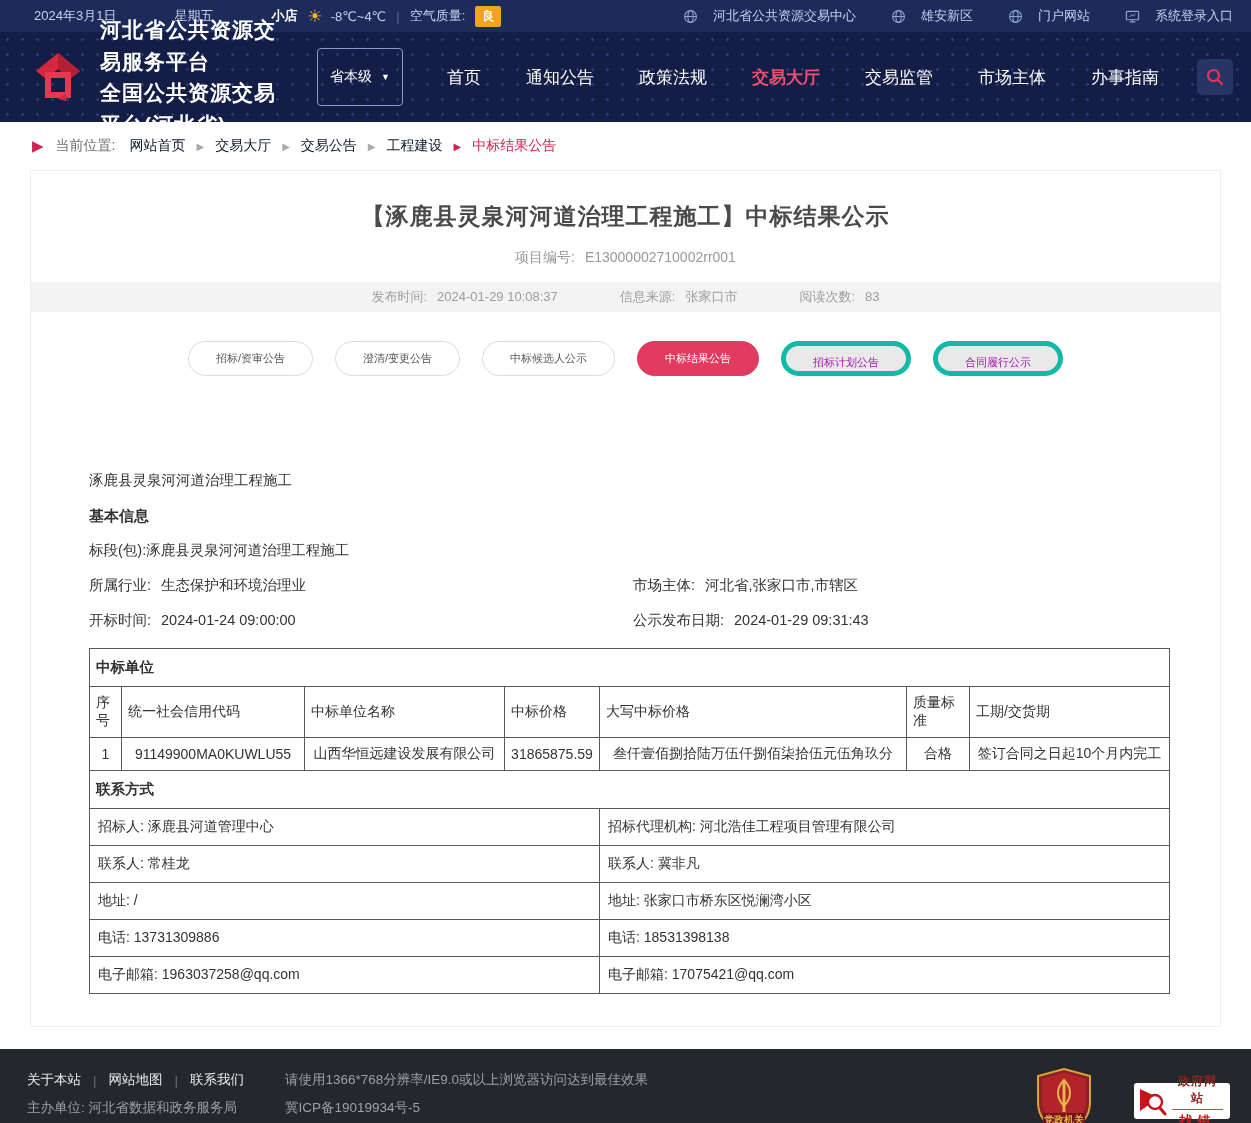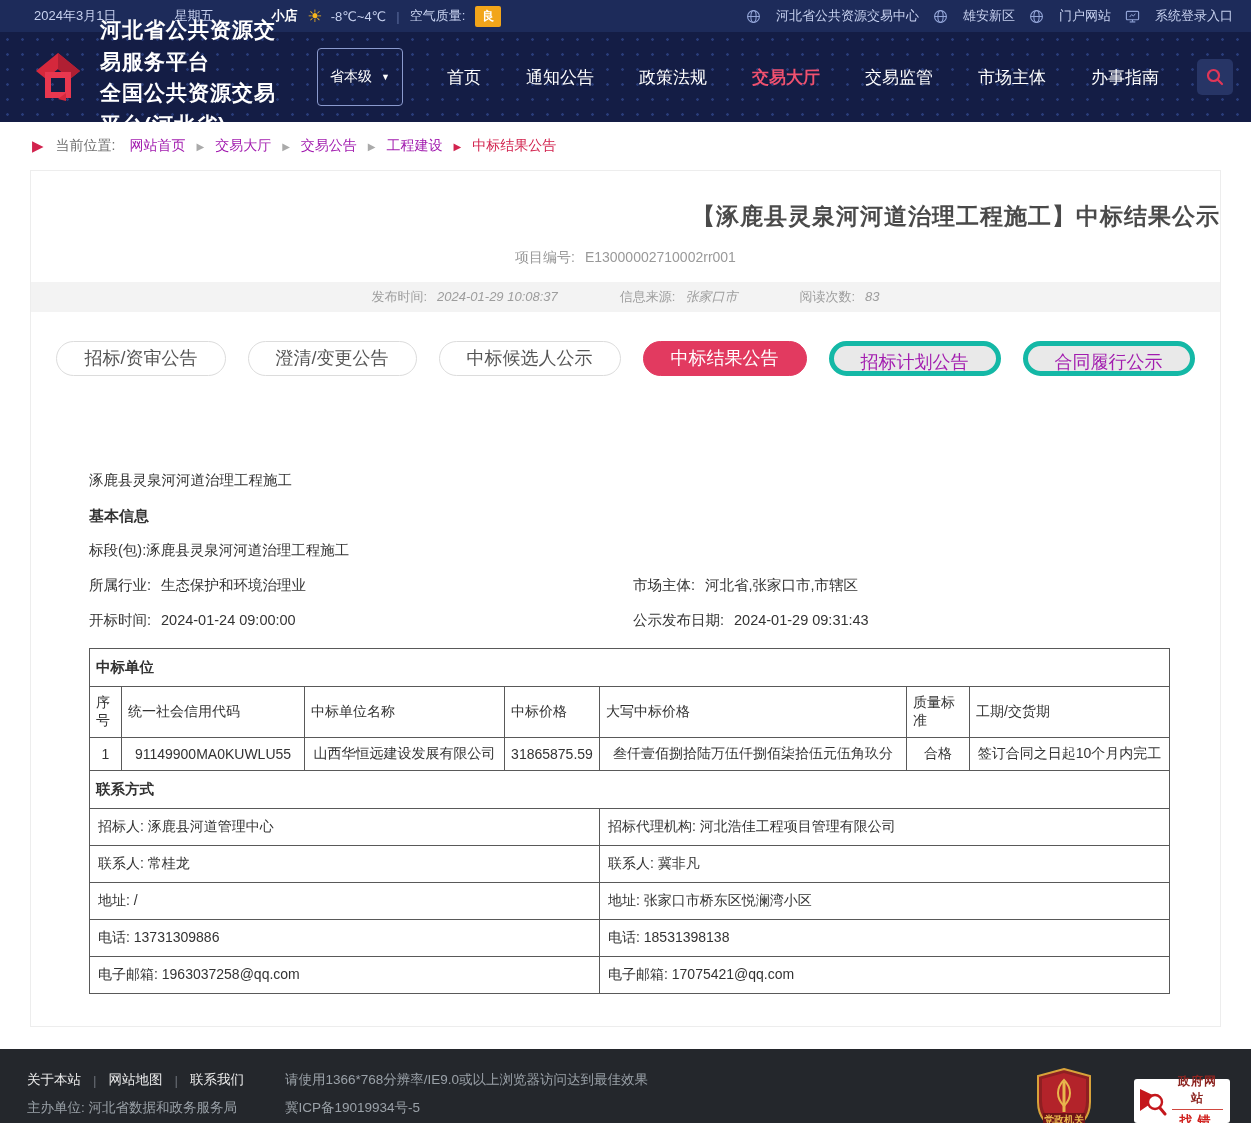--- a/index.html
+++ b/index.html
@@ -7,21 +7,21 @@
   body { min-height:1123px; position:relative; }
 
   
   .topbar { height:32px; background:#1d2b5a; display:flex; align-items:center; padding:0 18px; font-size:13px; color:#c7d1ef; }
   .topbar .date { margin-left:16px; }
   .topbar .weekday { margin-left:58px; }
   .topbar .city { margin-left:58px; font-weight:bold; color:#fff; }
   .sun { color:#f6b51e; font-size:17px; margin:0 8px 0 10px; }
   .pipe { margin:0 10px; color:#5b6a9c; }
   .aq-badge { background:#f2a51a; color:#fff; font-weight:bold; padding:2px 7px; border-radius:2px; margin-left:10px; font-size:12px; }
-  .topbar-right { margin-left:auto; display:flex; align-items:center; gap:14px; }
+  .topbar-right { margin-left:auto; display:flex; align-items:center; gap:35px; }
   .toplink { display:flex; align-items:center; gap:7px; color:#c7d1ef; cursor:pointer; }
   .toplink svg { display:block; }
 
   
   .header { height:90px; background-color:#141d45;
     background-image:radial-gradient(circle, rgba(96,140,255,.28) 1px, transparent 1.6px);
     background-size:15px 15px; display:flex; align-items:center; padding:0 18px 0 30px; }
   .logo { width:56px; height:56px; margin-right:14px; flex:none; }
   .brand { color:#fff; font-weight:bold; font-size:21px; line-height:1.5; letter-spacing:1px; }
   .region-btn { margin-left:36px; border:1px solid #8b9ace; border-radius:4px; color:#fff; font-size:14px;
@@ -31,34 +31,34 @@
   .nav-item { color:#fff; font-size:17px; cursor:pointer; white-space:nowrap; }
   .nav-item.active { color:#f0516f; font-weight:bold; }
   .search-btn { width:36px; height:36px; margin-left:38px; background:#273566; border-radius:5px;
     display:flex; align-items:center; justify-content:center; cursor:pointer; flex:none; }
 
   
   .breadcrumb { height:48px; display:flex; align-items:center; padding:0 32px; font-size:14px; color:#707070; background:#fff; }
   .bc-flag { color:#d2234e; font-size:15px; margin-right:12px; }
   .bc-sep { color:#aaa; font-size:10px; margin:0 11px; }
   .bc-sep.red { color:#d2234e; }
-  .bc-item { color:#a21caf; cursor:pointer; }
+  .bc-item { color:#0f172a; cursor:pointer; }
   .bc-item.current { color:#d2234e; }
 
   
   .card { margin:0 30px; background:#fff; border:1px solid #ededed; }
   .title-block { text-align:center; padding-top:30px; }
-  .art-title { font-size:23px; color:#4a4a4a; font-weight:bold; letter-spacing:1px;text-align:right; }
+  .art-title { font-size:23px; color:#4a4a4a; font-weight:bold; letter-spacing:1px; }
   .proj-line { margin-top:17px; color:#999; font-size:14px; }
   .proj-line .v { margin-left:6px; }
   .meta-strip { margin-top:15px; height:30px; background:#f3f3f3; display:flex; align-items:center; justify-content:center; gap:62px; font-size:13px; color:#9d9d9d; }
-  .meta-strip .v { margin-left:10px;font-style:italic; }
+  .meta-strip .v { margin-left:10px; }
 
   .tabs { display:flex; justify-content:center; gap:22px; margin-top:29px; }
-  .tab { height:35px; line-height:33px; padding:0 27px; border-radius:18px; font-size:18px; cursor:pointer; white-space:nowrap; }
+  .tab { height:35px; line-height:33px; padding:0 27px; border-radius:18px; font-size:11px; cursor:pointer; white-space:nowrap; }
   .tab.normal { background:#fff; border:1px solid #dcdcdc; color:#555; }
   .tab.active { background:#e23a60; border:1px solid #e23a60; color:#fff; }
   .tab.disabled { background:#e9e9e9; border:5px solid #14b8a6; color:#a21caf; }
 
   .content { padding:97px 53px 32px 58px; color:#333; }
   .content p { font-size:14.5px; margin-bottom:20px; line-height:15px; }
   .content p.heading { font-weight:bold; font-size:15px; }
   .info-row { display:flex; font-size:14.5px; margin-bottom:20px; line-height:15px; }
   .info-row .cell-l { width:544px; flex:none; }
   .info-row .lbl { margin-right:10px; }
@@ -73,21 +73,21 @@
   .footer { margin-top:22px; height:111px; background:#24272c; color:#9aa1a8; font-size:13.5px; position:relative; padding:17px 0 0 27px; }
   .f-line { display:flex; align-items:center; height:28px; }
   .f-col1 { width:258px; flex:none; display:flex; align-items:center; }
   .f-links { color:#ececec; display:flex; align-items:center; }
   .f-links .lnk { cursor:pointer; color:#ececec; }
   .f-links .sep { margin:0 12px; color:#6a6f76; }
   .f-col2 { display:flex; align-items:center; }
   .badge-icon { margin-right:8px; display:flex; }
   .f-badges { position:absolute; top:19px; right:21px; display:flex; align-items:center; gap:42px; }
   .shield-badge { width:56px; height:66px; }
-  .zc-badge { width:96px; height:44px; background:#fff; border-radius:3px; display:flex; align-items:center; padding:4px 7px 4px 5px; gap:5px; }
+  .zc-badge { width:96px; height:36px; background:#fff; border-radius:3px; display:flex; align-items:center; padding:4px 7px 4px 5px; gap:5px; }
   .zc-text { flex:1; text-align:center; }
   .zc-t1 { font-size:12px; font-weight:bold; color:#8c2420; letter-spacing:1px; border-bottom:1px solid #d0473f; padding-bottom:2px; }
   .zc-t2 { font-size:13px; font-weight:bold; color:#d0201d; letter-spacing:5px; padding-top:2px; }
 </style>
 </head>
 <body>
 
 <div class="topbar">
   <span class="date">2024年3月1日</span>
   <span class="weekday">星期五</span>

